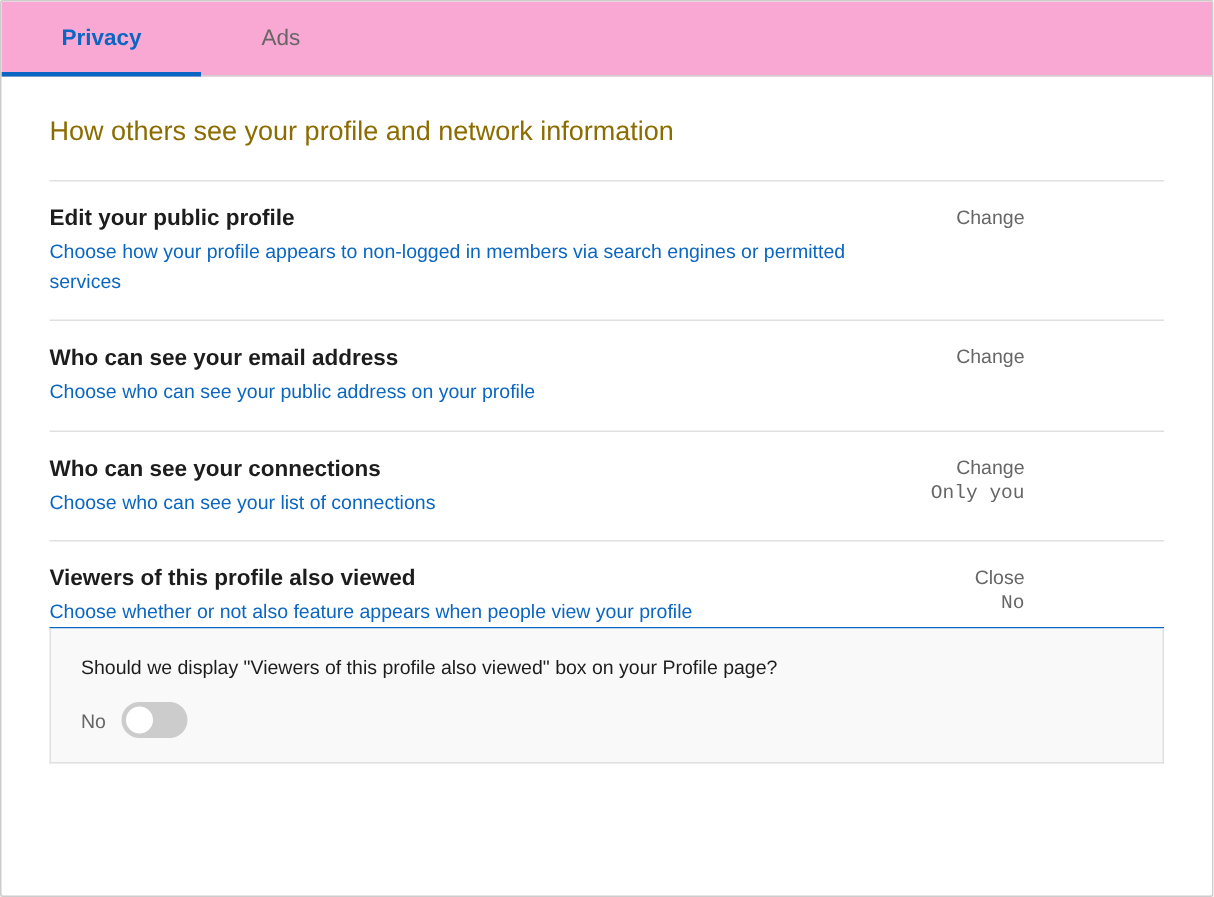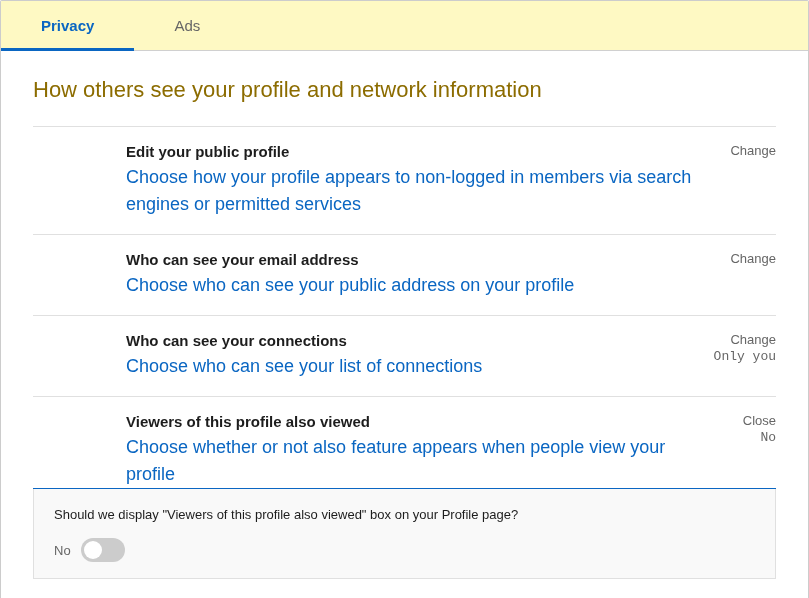--- a/index.html
+++ b/index.html
@@ -16,21 +16,21 @@
       min-height: 598px;
       background: #fff;
       border: 1px solid #ccc;
       border-radius: 2px;
       overflow: hidden;
     }
     
     .tabs {
       display: flex;
       border-bottom: 1px solid #d0d0d0;
-      background: #fef9c3;
+      background: #f9a8d4;
     }
     .tab {
       padding: 16px 40px;
       cursor: pointer;
       font-size: 15px;
       color: #666;
       position: relative;
       user-select: none;
     }
     .tab.active {
@@ -44,49 +44,49 @@
       left: 0;
       right: 0;
       height: 3px;
       background: #0a66c2;
     }
     
     .content {
       padding: 24px 32px;
     }
     .section-title {
-      font-size: 22px;
+      font-size: 18px;
       color: #8c6c00;
       margin-bottom: 20px;
       line-height: 1.4;
     }
     
     .setting-row {
       border-top: 1px solid #e0e0e0;
       padding: 16px 0;
       display: flex;
-      justify-content: flex-end;
+      justify-content: flex-start;
       align-items: flex-start;
     }
     .setting-row.expanded {
       border-bottom: 1px solid #0a66c2;
       padding-bottom: 0;
     }
     .setting-left {
       flex: 1;
       max-width: 580px;
     }
     .setting-title {
       font-size: 15px;
       font-weight: 600;
       color: #1d1d1d;
       margin-bottom: 4px;
     }
     .setting-desc {
-      font-size: 18px;
+      font-size: 13px;
       color: #0a66c2;
       line-height: 1.5;
     }
     .setting-right {
       display: flex;
       flex-direction: column;
       align-items: flex-end;
       min-width: 70px;
     }
     .action-link {

